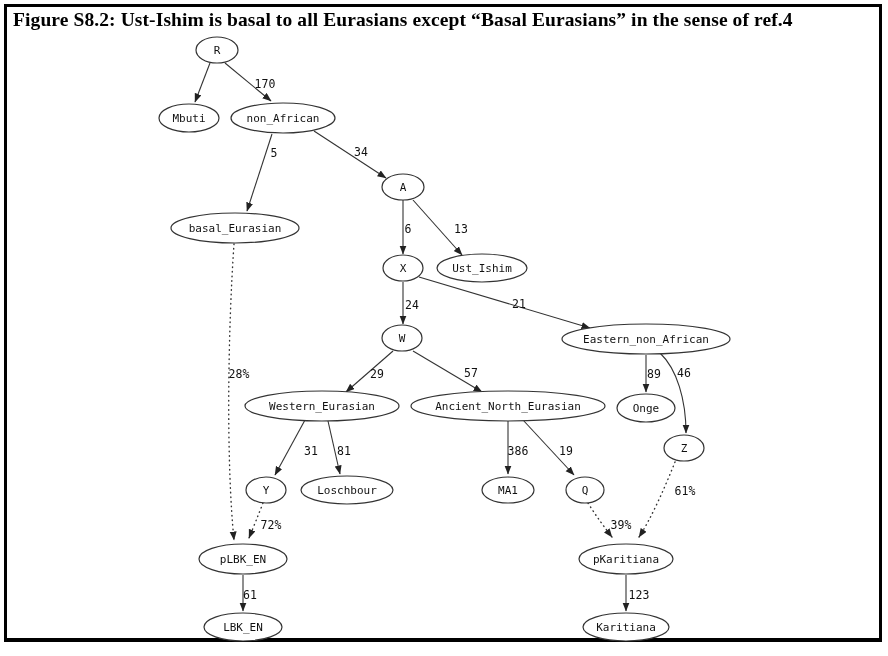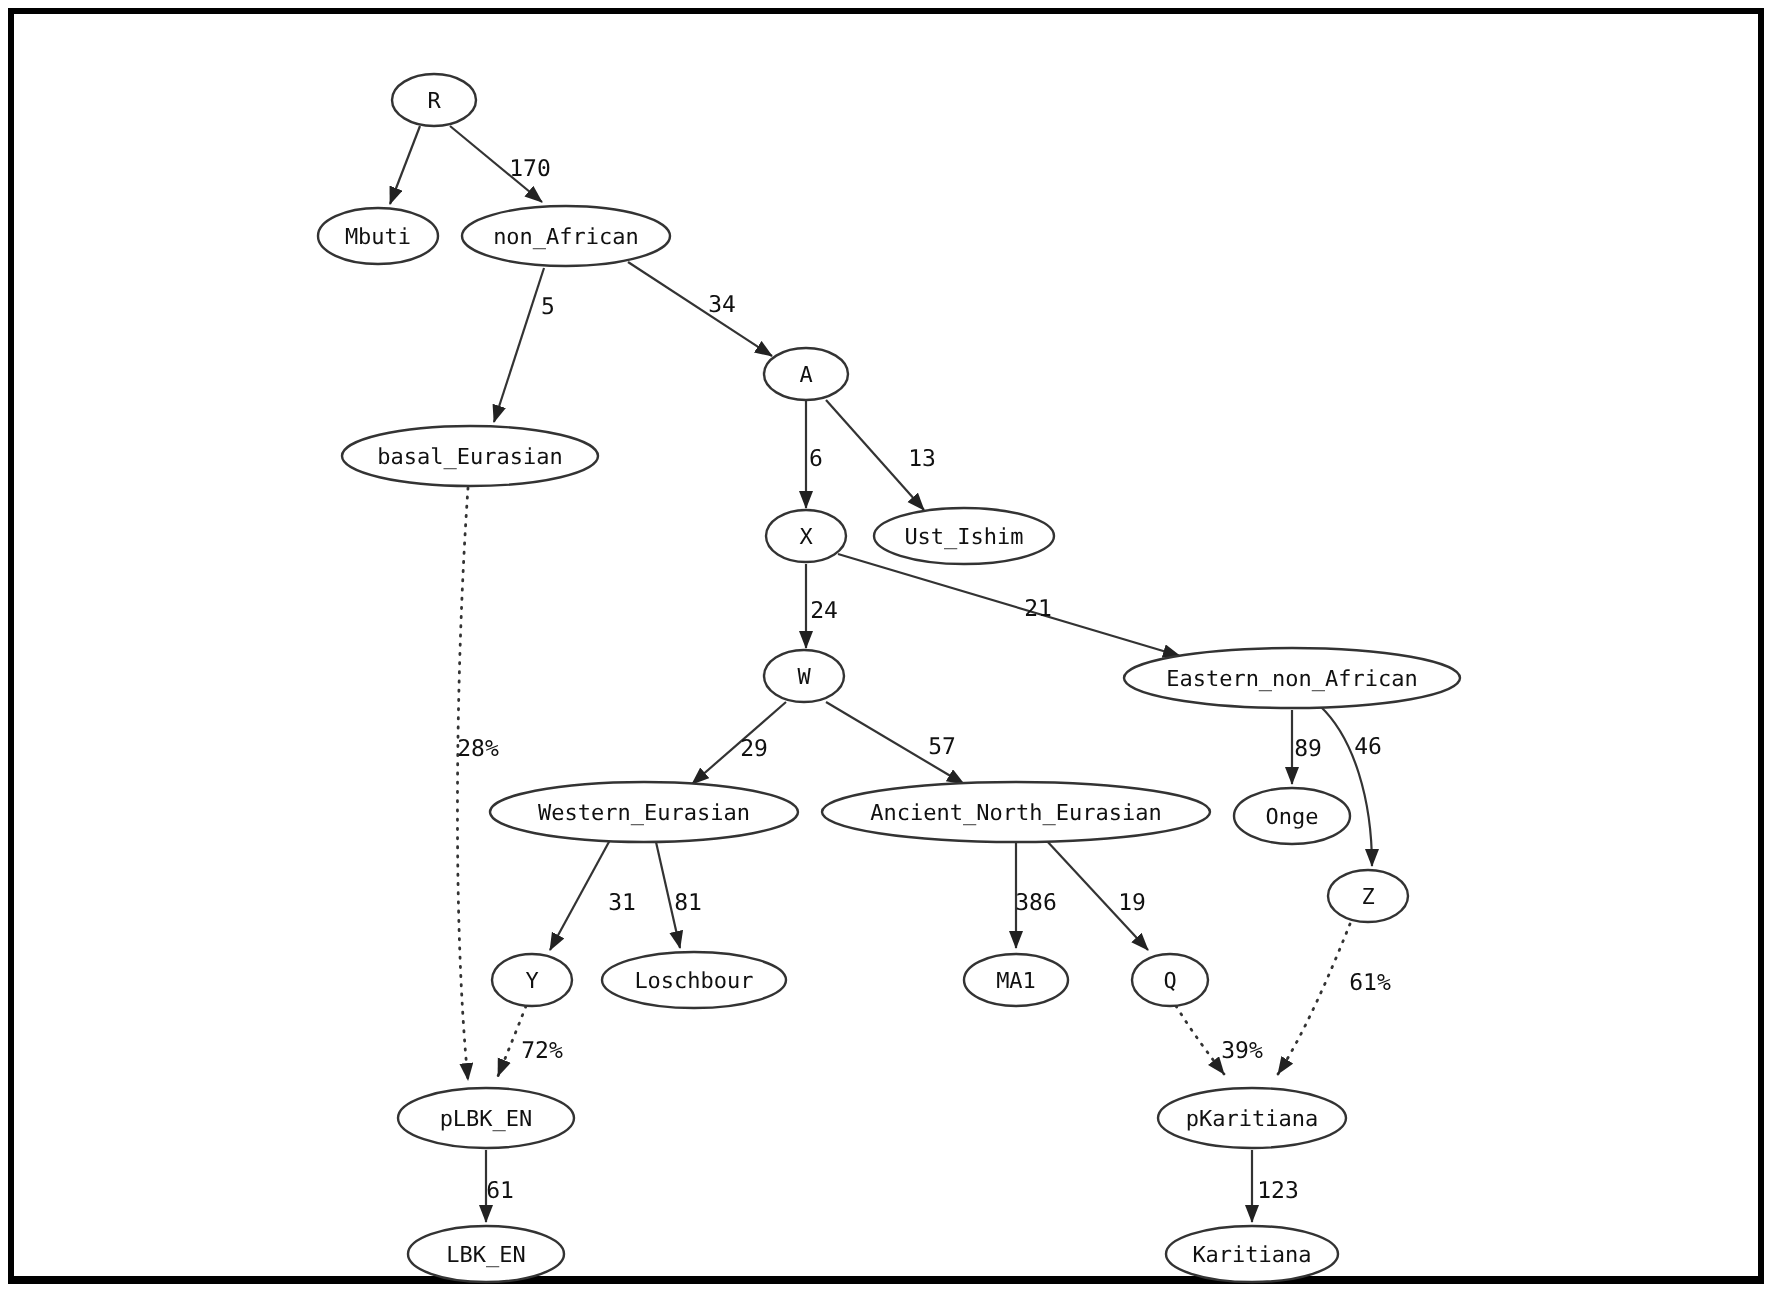--- a/index.html
+++ b/index.html
@@ -49,20 +49,21 @@
     stroke-dasharray: 0.6 4;
     stroke-linecap: round;
     stroke-width: 1.4px;
   }
 </style>
 </head>
 <body>
 
 <div id="stage">
   <div id="frame"></div>
+  <div id="figure-title">Figure S8.2: Ust-Ishim is basal to all Eurasians except “Basal Eurasians” in the sense of ref.4</div>
 
   <svg id="graph" width="888" height="656" viewBox="0 0 888 656">
     <defs>
       <marker id="arr" markerUnits="userSpaceOnUse" markerWidth="10" markerHeight="8" refX="8.5" refY="3.5" orient="auto">
         <path d="M0,0 L9,3.5 L0,7 Z" fill="#222222"></path>
       </marker>
     </defs>
 
     <path class="edge" d="M 210,63 L 195,102" marker-end="url(#arr)"></path>
     <path class="edge" d="M 225,63 L 271,101" marker-end="url(#arr)"></path>

